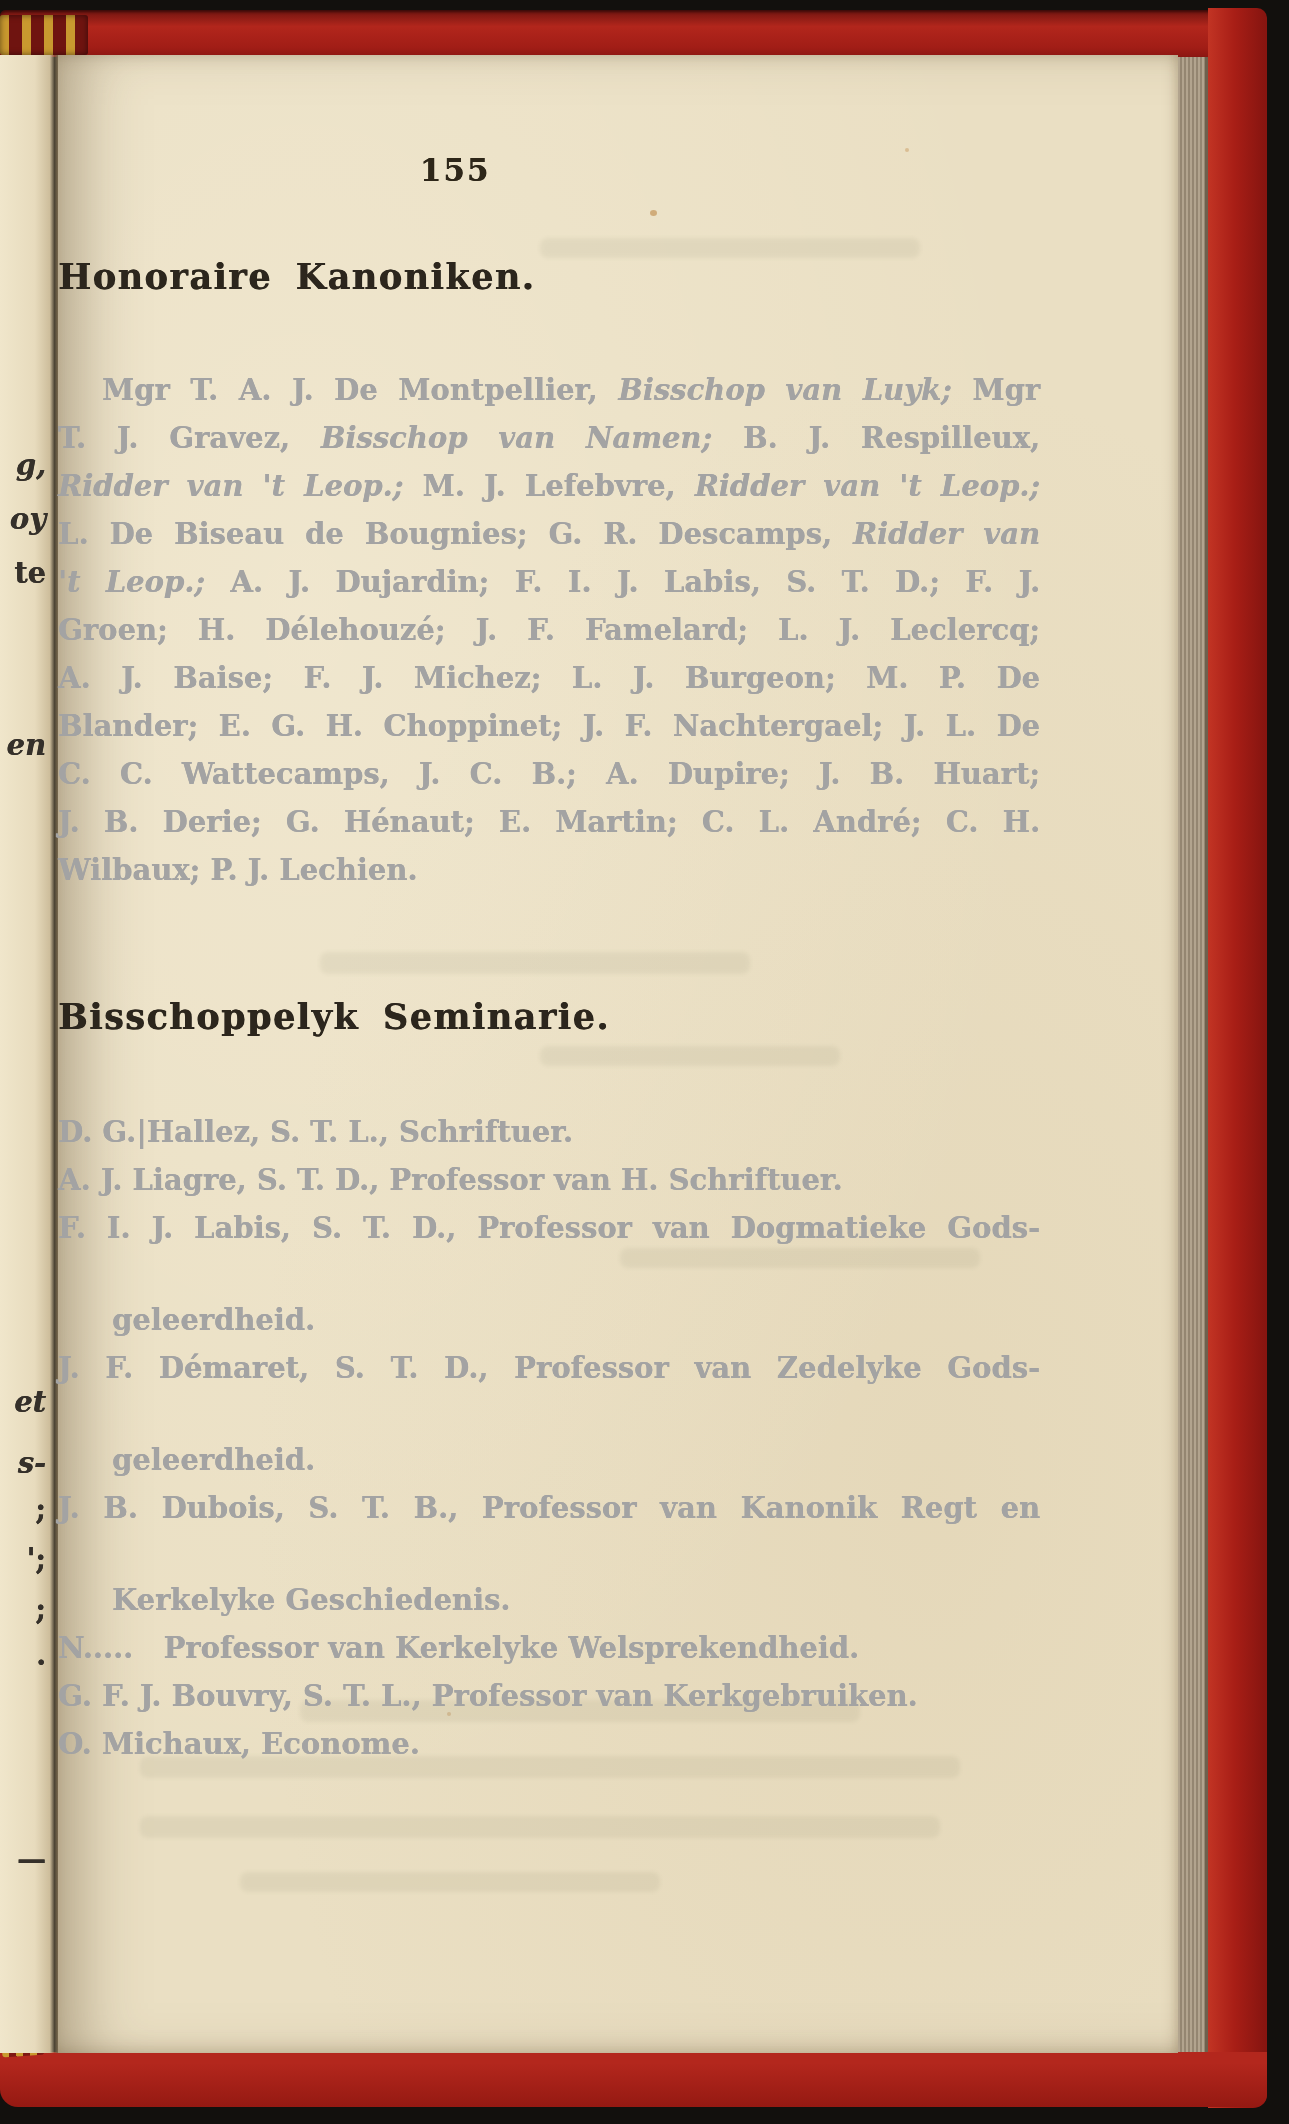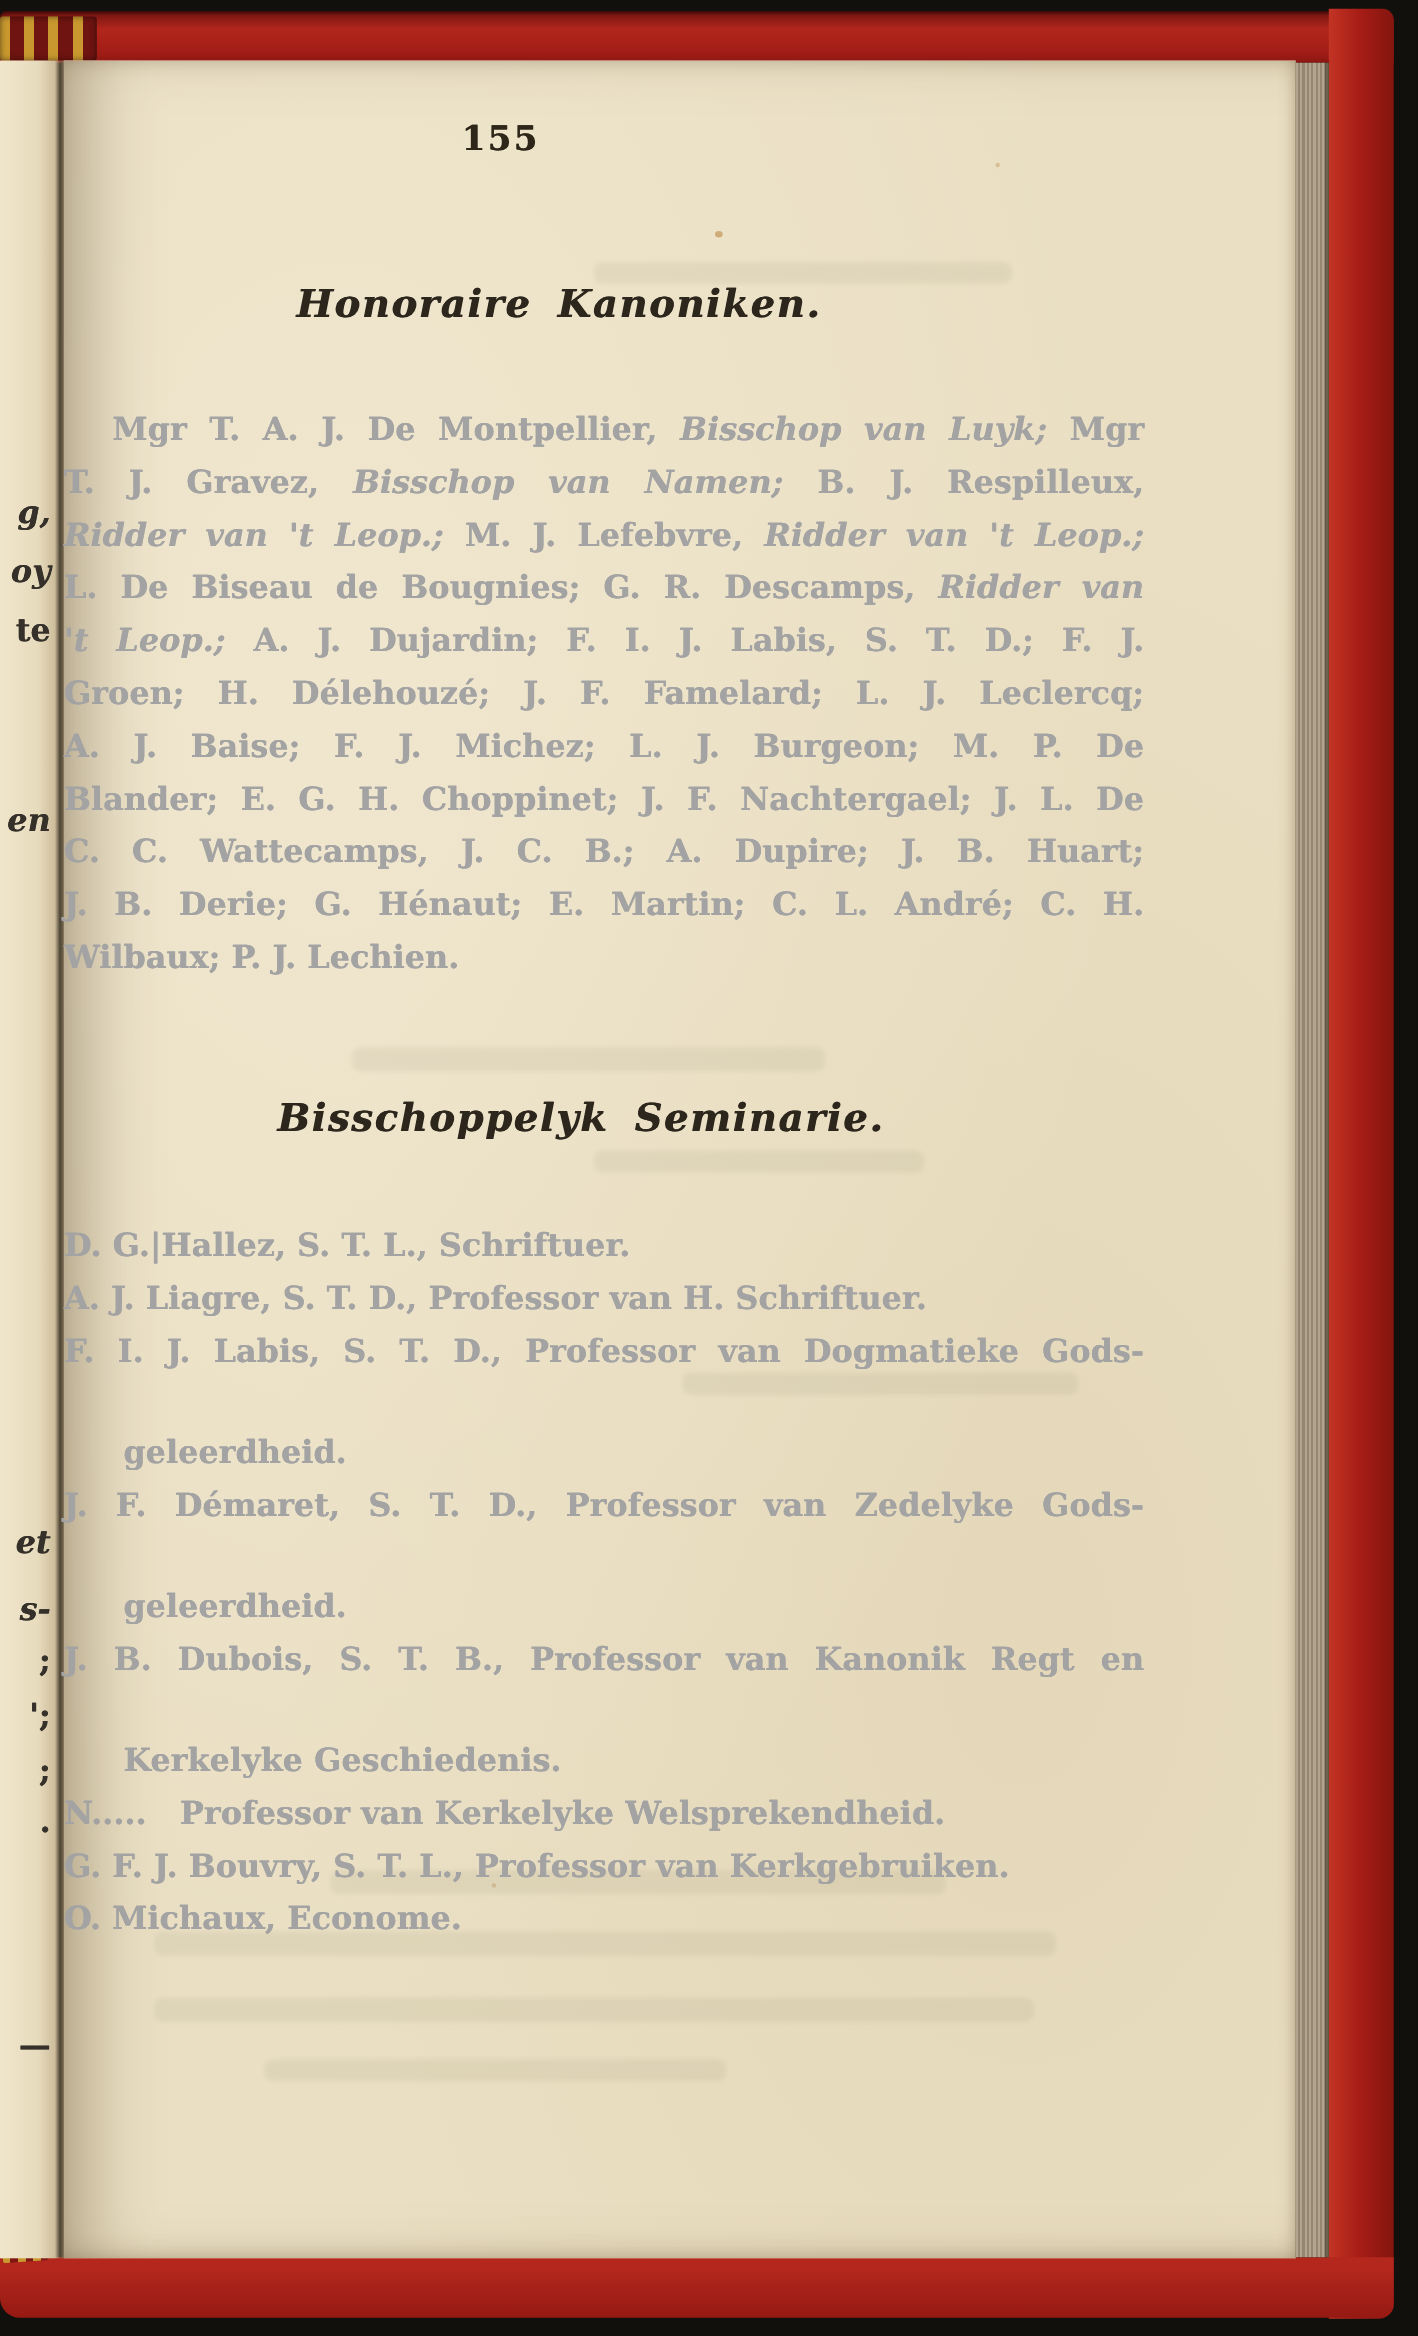--- a/index.html
+++ b/index.html
@@ -54,30 +54,30 @@
       inset 0 12px 18px -12px rgba(120,100,70,.28);
   }
   .fore-edge{
     position:absolute;left:1178px;top:57px;width:30px;height:1995px;
     background:repeating-linear-gradient(90deg,#b2a48e 0 2px,#948671 2px 4px);
     border-right:3px solid #6e614d;box-sizing:border-box;
   }
   .spot{position:absolute;border-radius:50%;background:#b97f3a;opacity:.55;}
   .ghost{position:absolute;background:#55583a;opacity:.07;filter:blur(2px);border-radius:8px;}
   
-  .ink{color:#2e2719;}
+  .ink{color:#2e2719;margin-top:44px;}
   .page-number{
     position:absolute;left:380px;top:108px;width:150px;
     text-align:center;font-size:31px;font-weight:bold;letter-spacing:2px;
     text-shadow:.4px 0 currentColor;
   }
   .heading{
-    position:absolute;left:58px;text-align:center;
+    position:absolute;left:58px;text-align:left;
     font-size:35px;font-weight:bold;letter-spacing:1.5px;word-spacing:10px;
-    color:#2c261d;text-shadow:.6px 0 currentColor;font-style:italic;
+    color:#2c261d;text-shadow:.6px 0 currentColor;
   }
   #heading-1{top:256px;width:900px;}
   #heading-2{top:996px;width:940px;}
   .text-block{
     position:absolute;left:58px;width:982px;
     font-size:29px;font-weight:bold;line-height:48px;
     color:#a3a3a3;text-shadow:.3px 0 currentColor;
   }
   #canons-paragraph{top:366px;}
   #seminary-list{top:1108px;}

